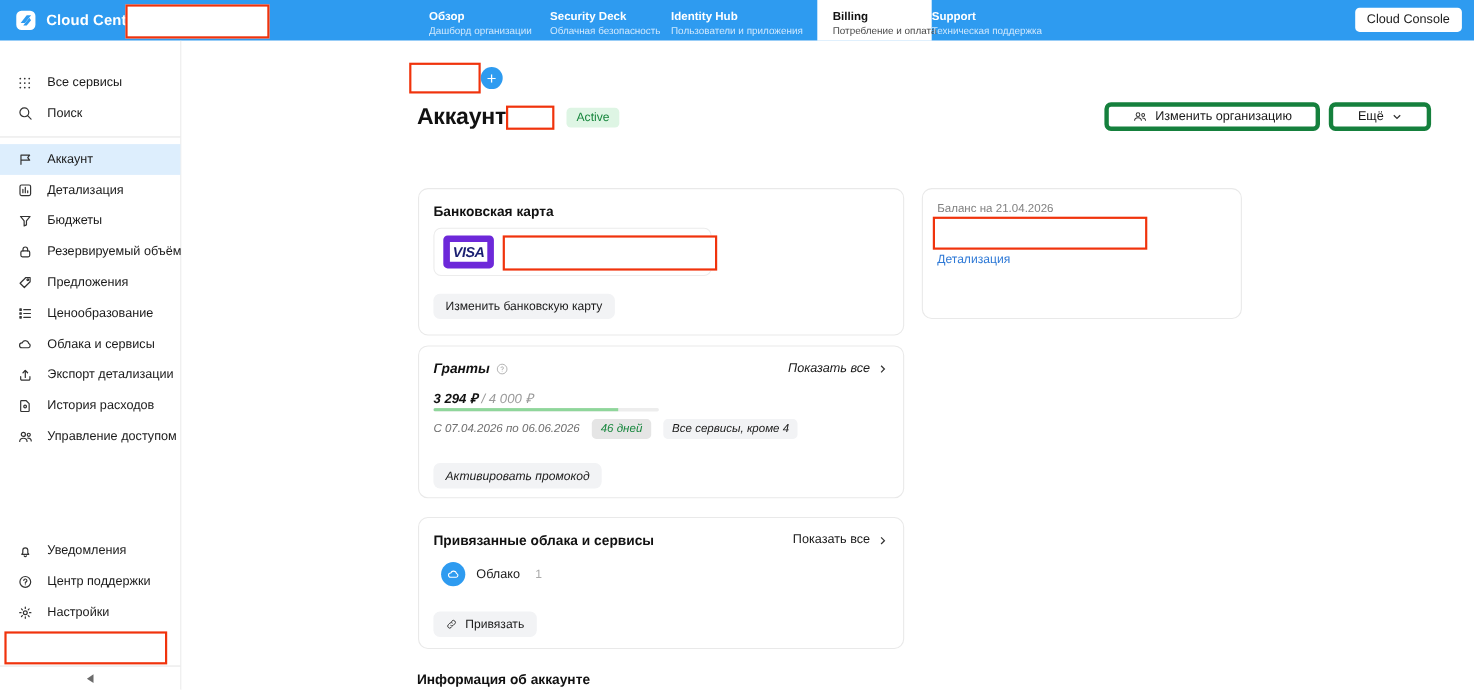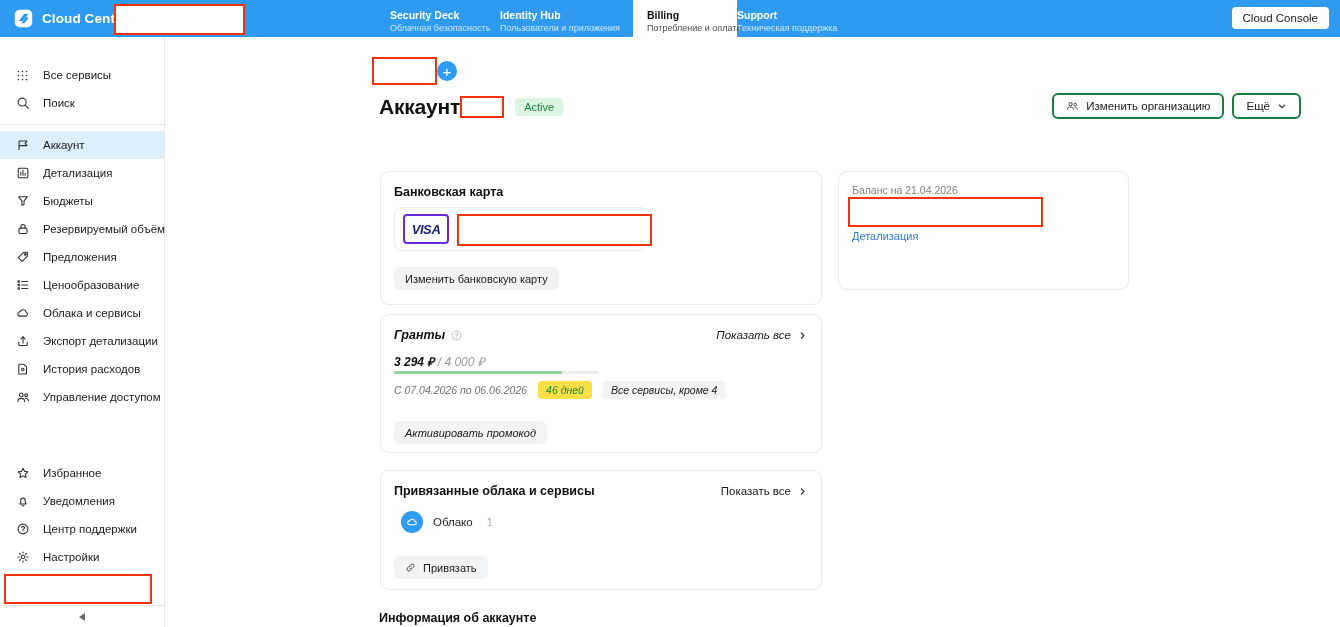--- a/index.html
+++ b/index.html
@@ -79,42 +79,42 @@
   .title-row { position: absolute; left: 214px; top: 58px; display: flex; align-items: center; }
   .page-title { font-size: 21px; font-weight: 700; color: #111; letter-spacing: -.2px; }
   .title-redact { width: 44px; height: 22px; margin-left: 0px; }
   .badge-active {
     margin-left: 11px; background: #def5e4; color: #16863c; font-size: 11px;
     padding: 3px 9px; border-radius: 4px;
   }
 
   .hdr-actions { position: absolute; right: 39px; top: 56px; display: flex; gap: 8px; }
   .btn-outline {
-    border: 2px solid #15803d; background: #fff; border-radius: 6px; height: 26px;
-    display: flex; align-items: center; gap: 7px; padding: 0 12px; font-size: 11.5px;
+    border: 4px solid #15803d; background: #fff; border-radius: 6px; height: 26px;
+    display: flex; align-items: center; gap: 7px; padding: 0 22px; font-size: 11.5px;
     color: #1a1a1a; cursor: pointer; white-space: nowrap;
   }
 
   .card {
     position: absolute; background: #fff; border: 1px solid #e9e9e9; border-radius: 9px;
   }
   .card-title { font-size: 12.5px; font-weight: 700; color: #111; }
   .link-all {
     position: absolute; right: 14px; top: 14px; font-size: 11.5px; color: #1a1a1a;
     display: flex; align-items: center; gap: 7px; cursor: pointer; white-space: nowrap;
   }
 
   
   .card-bank { left: 215px; top: 134px; width: 442px; height: 134px; }
   .bank-inner {
     position: absolute; left: 13px; top: 35px; width: 253px; height: 44px;
     border: 1px solid #ececec; border-radius: 7px; display: flex; align-items: center; padding-left: 8px;
   }
   .visa {
-    width: 46px; height: 30px; border: 2px solid #6d28d9; border-radius: 4px; background: #fff;
+    width: 46px; height: 30px; border: 6px solid #6d28d9; border-radius: 4px; background: #fff;
     display: flex; align-items: center; justify-content: center;
     font-size: 13px; font-weight: 700; font-style: italic; color: #1a1f71; letter-spacing: -.4px;
   }
   .bank-redact { position: absolute; left: 62px; top: 6px; width: 195px; height: 32px; }
   .btn-grey {
     background: #f2f3f5; border: none; border-radius: 6px; height: 23px;
     display: inline-flex; align-items: center; gap: 7px; padding: 0 11px; font-size: 11px;
     color: #1a1a1a; cursor: pointer; white-space: nowrap;
   }
 
@@ -134,21 +134,21 @@
   .grants-amount { position: absolute; left: 13px; top: 38px; font-size: 12px; }
   .grants-amount b { font-weight: 700; color: #111; }
   .grants-amount span { color: #9a9a9a; }
   .progress {
     position: absolute; left: 13px; top: 56px; width: 205px; height: 3px;
     background: #ededed; border-radius: 2px; overflow: hidden;
   }
   .progress > i { display: block; height: 100%; background: #8fd69b; }
   .grants-meta { position: absolute; left: 13px; top: 66px; display: flex; align-items: center; gap: 11px; }
   .meta-dates { font-size: 10.5px; color: #707070; white-space: nowrap; }
-  .chip-green { background: #fde047; color: #16863c; font-size: 10.5px; padding: 3px 8px; border-radius: 4px; white-space: nowrap; }
+  .chip-green { background: #e5e5e5; color: #16863c; font-size: 10.5px; padding: 3px 8px; border-radius: 4px; white-space: nowrap; }
   .chip-grey { background: #f2f3f5; color: #1a1a1a; font-size: 10.5px; padding: 3px 8px; border-radius: 4px; white-space: nowrap; }
   .grants-btn { position: absolute; left: 13px; top: 106px; }
 
   
   .card-clouds { left: 215px; top: 433px; width: 442px; height: 120px; }
   .cloud-row { position: absolute; left: 20px; top: 40px; display: flex; align-items: center; gap: 10px; }
   .cloud-ic {
     width: 22px; height: 22px; border-radius: 50%; background: #2e9bf0;
     display: flex; align-items: center; justify-content: center;
   }
@@ -174,20 +174,26 @@
           <path d="M6 15 L13 6 L18 6 L11 15 Z" fill="#2e9bf0"></path>
           <path d="M9 18 L16 9 L18 12 L13 18 Z" fill="#2e9bf0"></path>
         </svg>
       </span>
       <span class="brand-name">Cloud Center</span>
     </div>
     <div class="redact hdr-redact"></div>
 
     <div class="navwrap">
 
+    <div class="navitem" style="width: 110px; padding-left: 0px;">
+          <div style="padding-left: 0px;">
+            <div class="nav-t">Обзор</div>
+            <div class="nav-s">Дашборд организации</div>
+          </div>
+        </div>
         <div class="navitem" style="width: 110px; padding-left: 0px;">
           <div style="padding-left: 0px;">
             <div class="nav-t">Security Deck</div>
             <div class="nav-s">Облачная безопасность</div>
           </div>
         </div>
         <div class="navitem" style="width: 133px; padding-left: 0px;">
           <div style="padding-left: 0px;">
             <div class="nav-t">Identity Hub</div>
             <div class="nav-s">Пользователи и приложения</div>
@@ -330,28 +336,20 @@
           </span>
           <span>Управление доступом</span>
         </div>
       </div>
 
     <div class="side-bottom">
       <div id="side-bot" style="padding-bottom:56px">
           <div class="side-item">
             <span class="ic">
               <svg viewBox="0 0 16 16" width="14" height="14" fill="none" stroke="#333" stroke-width="1.25" stroke-linecap="round" stroke-linejoin="round">
-                <path d="M8 2.6l1.7 3.5 3.8.5-2.8 2.7.7 3.8L8 11.3 4.6 13.1l.7-3.8L2.5 6.6l3.8-.5z"></path>
-              </svg>
-            </span>
-            <span>Избранное</span>
-          </div>
-          <div class="side-item">
-            <span class="ic">
-              <svg viewBox="0 0 16 16" width="14" height="14" fill="none" stroke="#333" stroke-width="1.25" stroke-linecap="round" stroke-linejoin="round">
                 <path d="M4.4 11.4h7.2l-1-1.6V7.3a2.6 2.6 0 0 0-5.2 0v2.5z"></path>
                 <path d="M6.9 13a1.2 1.2 0 0 0 2.2 0"></path>
               </svg>
             </span>
             <span>Уведомления</span>
           </div>
           <div class="side-item">
             <span class="ic">
               <svg viewBox="0 0 16 16" width="14" height="14" fill="none" stroke="#333" stroke-width="1.25" stroke-linecap="round" stroke-linejoin="round">
                 <circle cx="8" cy="8" r="5.6"></circle>

